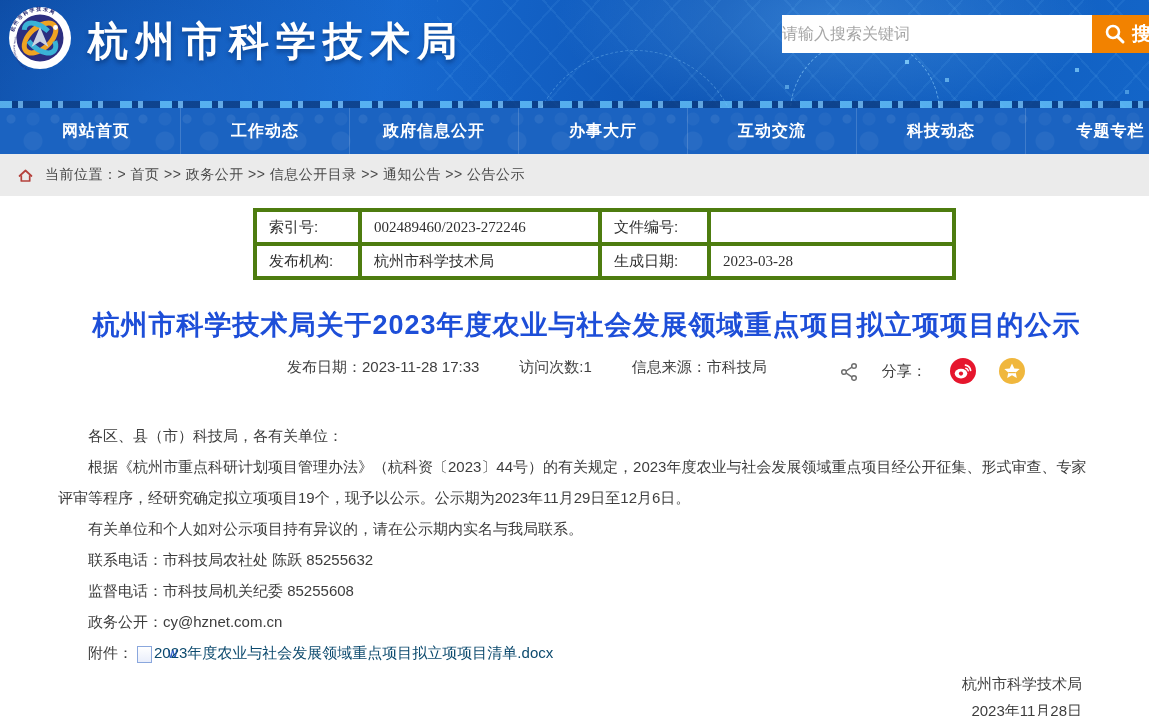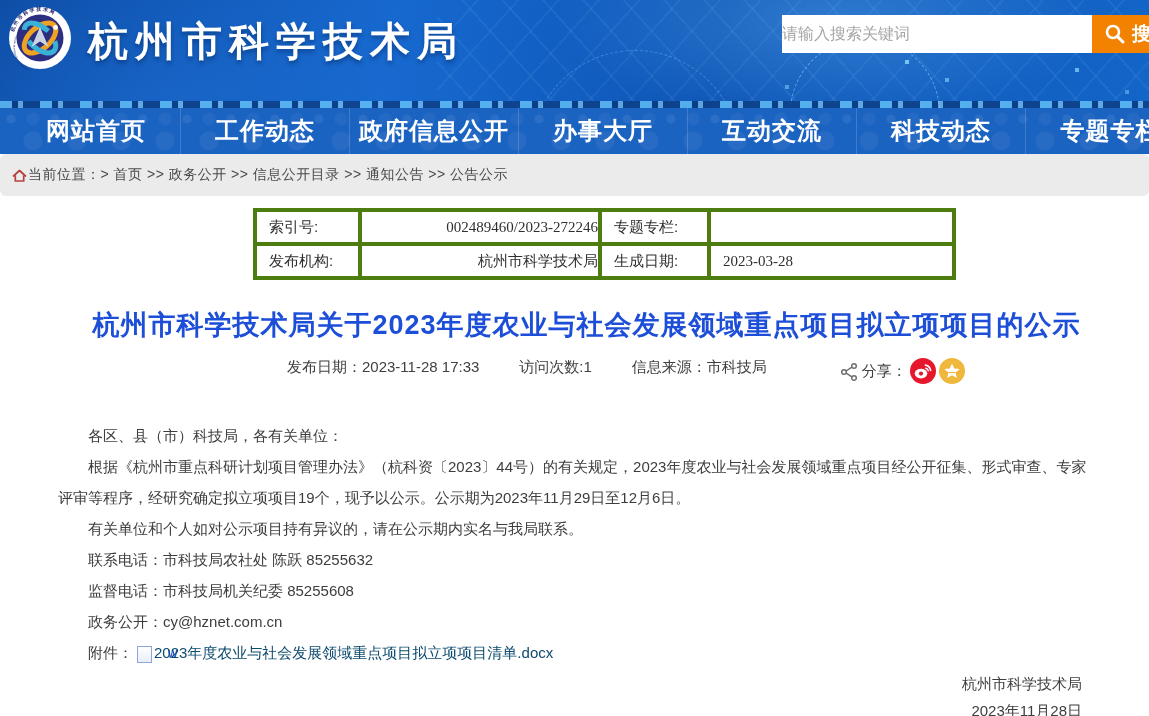--- a/index.html
+++ b/index.html
@@ -53,48 +53,48 @@
   .nav {
     position:relative; height:46px; background-color:#1b63c1; display:flex; overflow:hidden;
     background-image:
       radial-gradient(circle at 11px 11px, rgba(255,255,255,.07) 4px, transparent 5px),
       radial-gradient(circle at 33px 33px, rgba(255,255,255,.05) 9px, transparent 10px),
       radial-gradient(circle at 33px 11px, rgba(255,255,255,.04) 6px, transparent 7px);
     background-size:44px 44px; padding-left:12px;
   }
   .nav-item {
     width:169px; flex:0 0 169px; display:flex; align-items:center; justify-content:center;
-    color:#ffffff; font-size:24px; font-weight:bold; cursor:pointer;
+    color:#ffffff; font-size:16px; font-weight:bold; cursor:pointer;
     border-right:1px solid rgba(255,255,255,.16); letter-spacing:1px; white-space:nowrap;
   }
   .nav-item:last-child { border-right:none; }
 
   
   .crumb {
-    height:42px; background:#ebebeb; display:flex; align-items:center; padding-left:12px; gap:1px;border-radius:6px;
+    height:42px; background:#ebebeb; display:flex; align-items:center; padding-left:18px; gap:12px;
   }
   .crumb-text { font-size:14px; color:#4a4a4a; letter-spacing:.5px; cursor:pointer; }
 
   
   .doc-table { margin:12px 0 0 253px; border-collapse:collapse; }
   .doc-table td { border:4px solid #4d7c0f; height:34px; font-size:15px; color:#2f2f2f; padding:0 0 0 12px; }
-  .td-l1 { width:105px; } .td-v1 { width:240px;text-align:right; } .td-l2 { width:109px; } .td-v2 { width:245px; }
+  .td-l1 { width:105px; } .td-v1 { width:240px; } .td-l2 { width:109px; } .td-v2 { width:245px; }
   .td-val { font-family:"Liberation Serif","DejaVu Serif",serif; font-size:16px; }
 
   
   .art-title {
     margin-top:27px; padding-left:24px; text-align:center;
     font-size:27px; font-weight:bold; color:#1d4ed8; letter-spacing:1px; white-space:nowrap;
   }
   .art-meta {
     margin:15px 0 0 287px; display:flex; align-items:flex-start; font-size:15px; color:#404040; white-space:nowrap;
   }
   .m-visits { margin-left:40px; }
   .m-source { margin-left:40px; }
-  .m-share { margin-left:73px; display:flex; align-items:center; gap:3px; }
+  .m-share { margin-left:73px; display:flex; align-items:center; gap:23px; }
   .share-circle { width:26px; height:26px; border-radius:50%; display:inline-flex; align-items:center; justify-content:center; cursor:pointer; }
 
   
   .art-body { margin:36px 0 0 58px; width:1034px; font-size:15px; line-height:31px; color:#3d3d3d; }
   .art-body p { margin:0; text-indent:2em; }
   .attach-line { margin:0; text-indent:2em; white-space:nowrap; }
   .doc-ico {
     display:inline-block; width:15px; height:17px; margin:0 2px -3px 4px;
     background:linear-gradient(#ffffff,#e9eefb); border:1px solid #8aa7dd;
     color:#2b5bc7; font-size:10px; font-weight:bold; line-height:15px; text-align:center;
@@ -183,21 +183,21 @@
       </svg>
     </span>
     <span class="crumb-text">当前位置：&gt; 首页 &gt;&gt; 政务公开 &gt;&gt; 信息公开目录 &gt;&gt; 通知公告 &gt;&gt; 公告公示</span>
   </div>
 
   <table class="doc-table">
     <tbody>
         <tr>
       <td class="td-l1">索引号:</td>
       <td class="td-v1 td-val">002489460/2023-272246</td>
-      <td class="td-l2">专题专栏:</td>
+      <td class="td-l2">文件编号:</td>
       <td class="td-v2 td-val"></td>
     </tr>
     <tr>
       <td class="td-l1">发布机构:</td>
       <td class="td-v1 td-val">杭州市科学技术局</td>
       <td class="td-l2">生成日期:</td>
       <td class="td-v2 td-val">2023-03-28</td>
     </tr>
   </tbody>
     </table>

